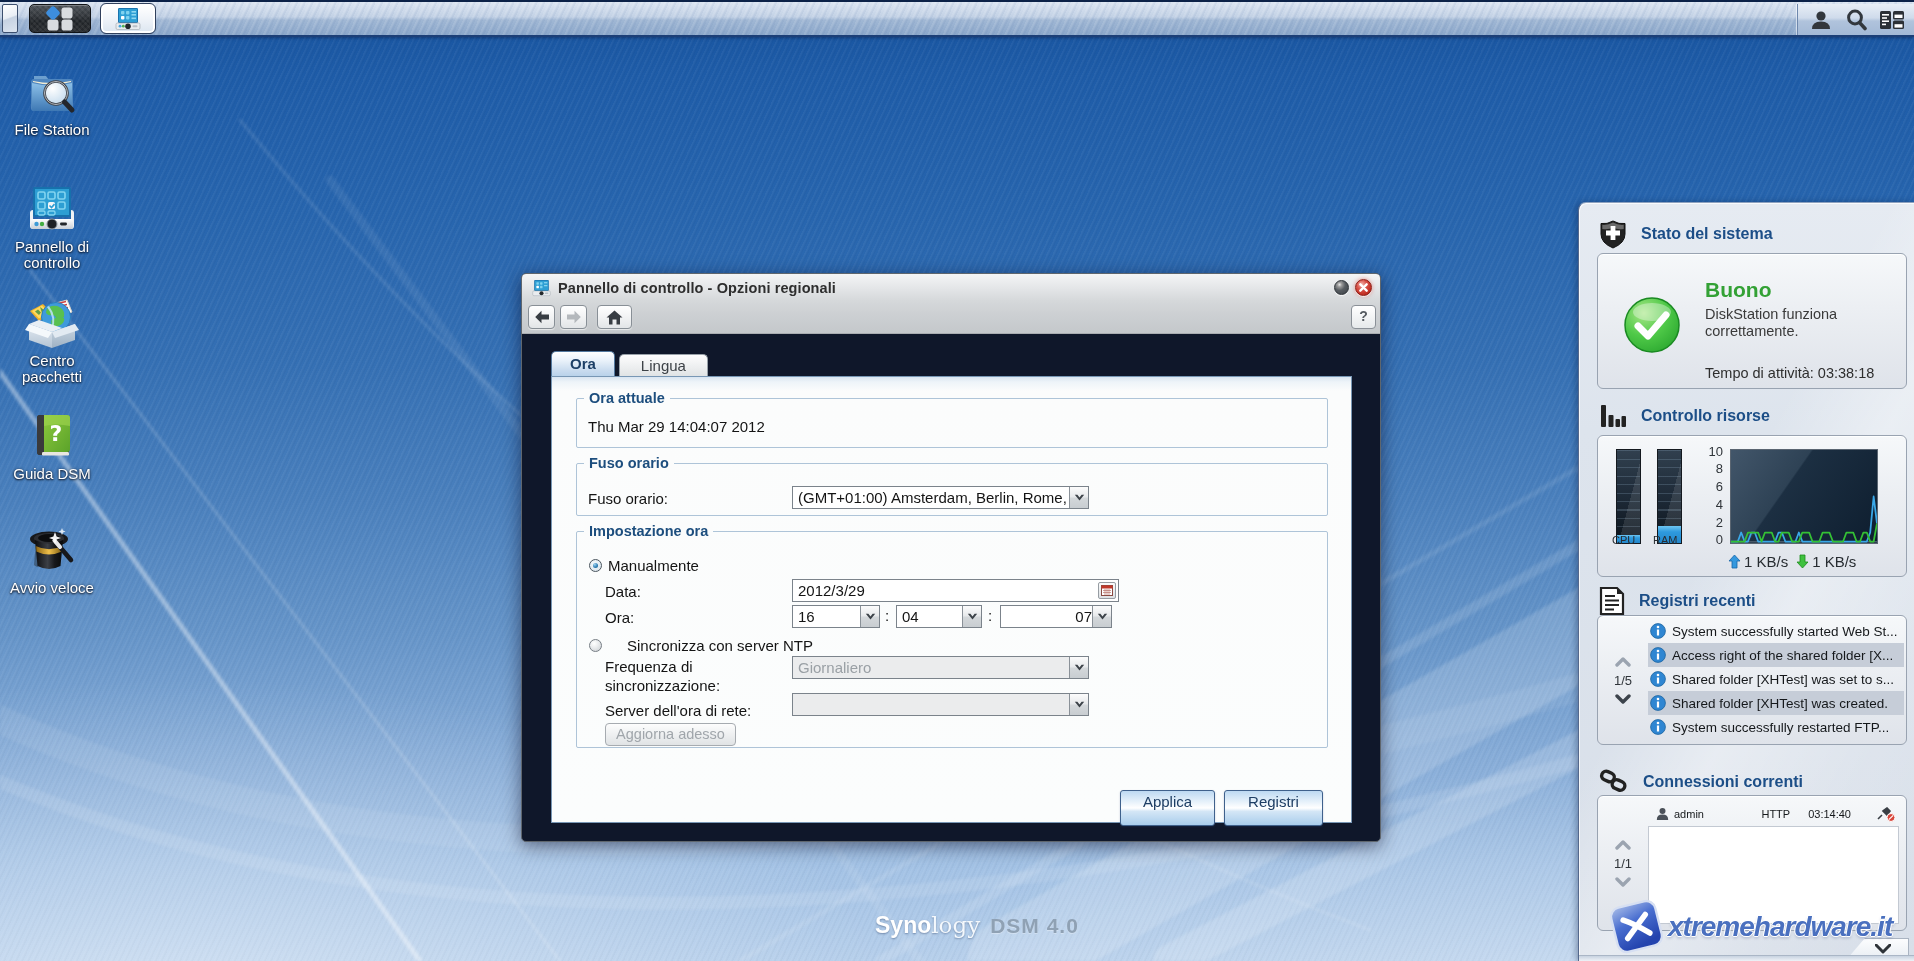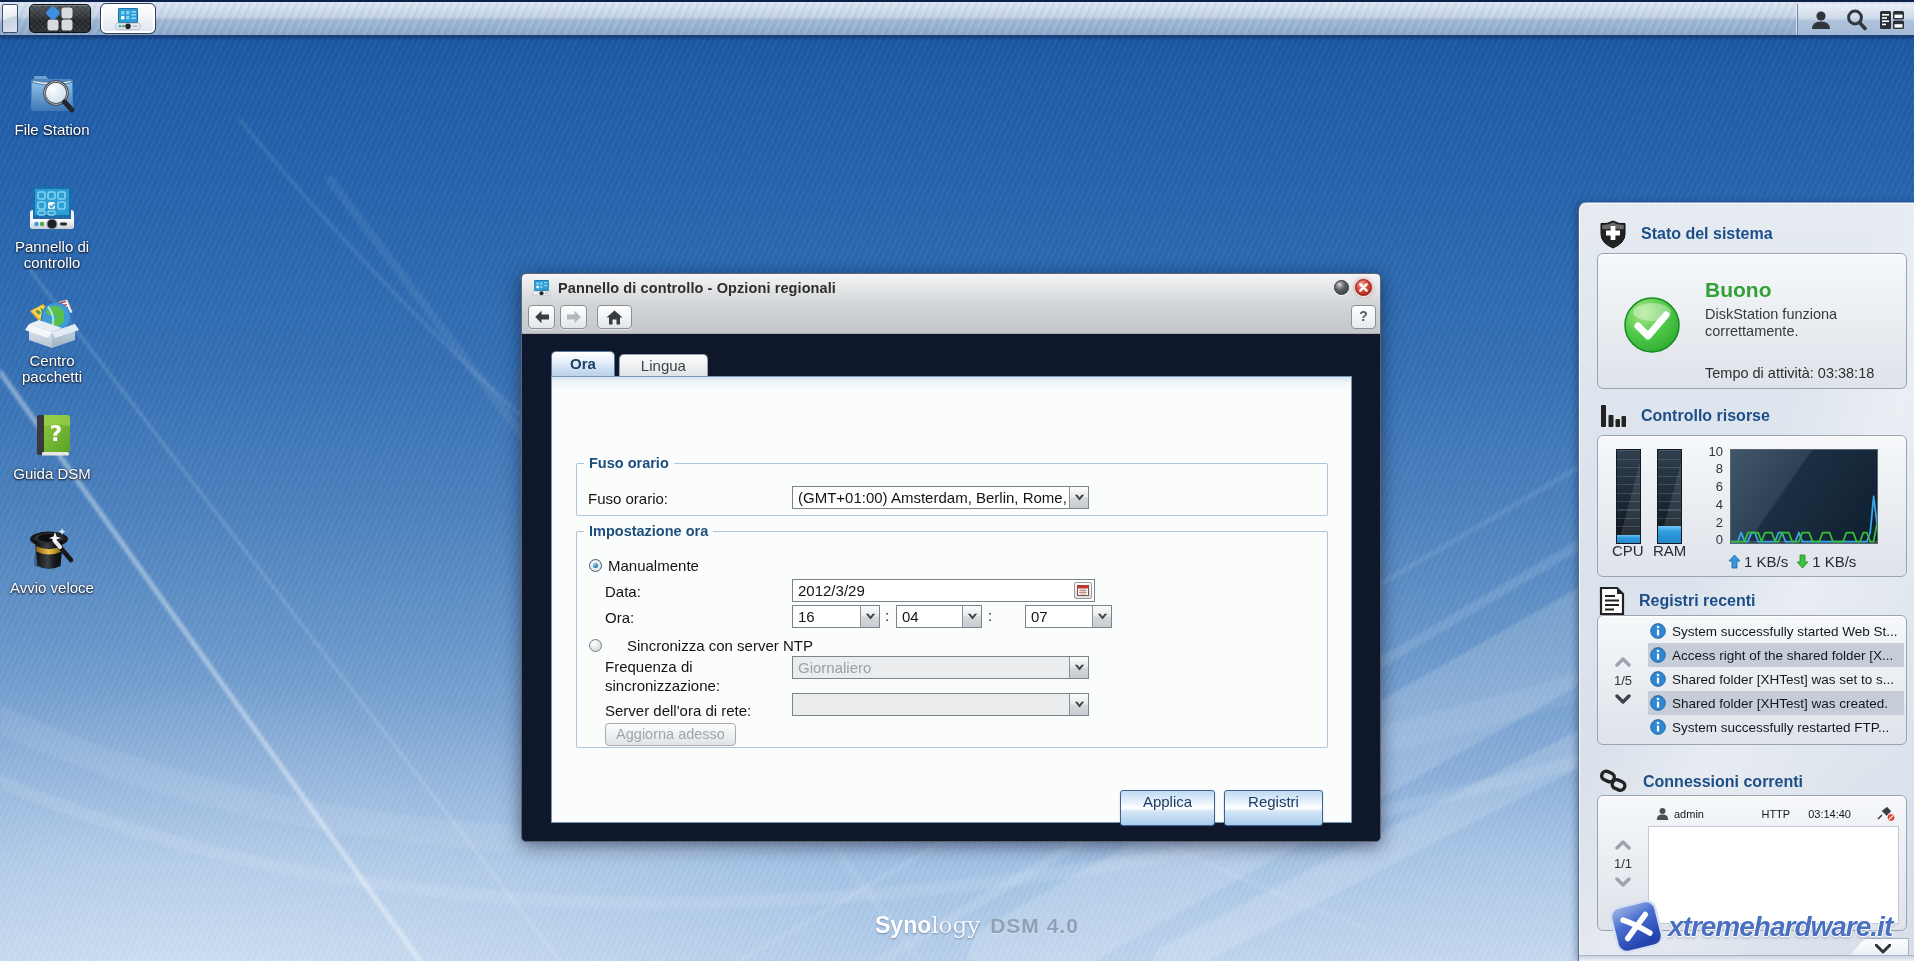--- a/index.html
+++ b/index.html
@@ -220,21 +220,21 @@
 .status-uptime { position:absolute; left:107px; top:111px; font-size:14.5px; color:#2e2e2e; }
 
 #res-box { top:232px; height:142px; }
 .gauge { position:absolute; top:13px; width:25px; height:95px; border:1px solid #14191f;
   background:
     linear-gradient(105deg, rgba(255,255,255,0) 55%, rgba(255,255,255,.10) 55%),
     repeating-linear-gradient(180deg, rgba(160,190,215,.22) 0 1px, rgba(0,0,0,0) 1px 8.5px),
     linear-gradient(180deg,#31404f 0%,#1c2835 55%,#0d151d 100%);
   }
 .gauge .fill { position:absolute; left:0; bottom:0; width:100%; background:linear-gradient(180deg,#6ec6f2 0%,#2e9ade 35%,#2387cb 100%); }
-.gauge-lbl { position:absolute; top:106px; font-size:15px; color:#272c31; }
+.gauge-lbl { position:absolute; top:98px; font-size:11px; color:#272c31; }
 #graph { position:absolute; left:132px; top:13px; width:148px; height:95px; border:1px solid #5a6571;
   background:linear-gradient(125deg,#42566a 0%,#2e4255 38%,#1c2f42 39%,#0e1e2f 100%); }
 .axis-lbl { position:absolute; font-size:13px; color:#30353a; text-align:right; width:20px; }
 .legend { position:absolute; left:130px; top:117px; display:flex; align-items:center; font-size:15px; color:#272c31; }
 
 #log-box { top:412px; height:130px; }
 .pager { position:absolute; left:0; top:0; width:50px; height:100%; display:flex; flex-direction:column; align-items:center; justify-content:center; }
 .pager .pg { font-size:13px; color:#30353a; margin:6px 0; }
 .log-rows { position:absolute; left:50px; top:3px; right:2px; }
 .log-row { height:24px; display:flex; align-items:center; font-size:13.5px; color:#15181b; white-space:nowrap; overflow:hidden; }
@@ -517,38 +517,42 @@
       </svg>
     </div>
     <div class="help-btn">?</div>
   </div>
   <div class="win-body">
     <div class="tabs">
       <div class="tab active">Ora</div>
       <div class="tab">Lingua</div>
     </div>
     <div class="content-box">
+      <div class="fs" id="fs-curtime">
+        <div class="legend">Ora attuale</div>
+        <div class="val">Thu Mar 29 14:04:07 2012</div>
+      </div>
       <div class="fs" id="fs-tz">
         <div class="legend">Fuso orario</div>
         <div class="flabel">Fuso orario:</div>
         <div class="sel abs" style="left:215px; top:22px; width:297px;">
           <div class="sv">(GMT+01:00) Amsterdam, Berlin, Rome, Stoc</div>
           <div class="sbtn">
             <svg width="11" height="8" viewBox="0 0 11 8">
                 <path d="M 0.8 0.8 L 5.5 6.6 L 10.2 0.8 L 7.6 0.8 L 5.5 3.6 L 3.4 0.8 Z" fill="#3c4248"></path>
               </svg>
           </div>
         </div>
       </div>
       <div class="fs" id="fs-set">
         <div class="legend">Impostazione ora</div>
         <div class="radio on abs" style="left:12px; top:27px;"></div>
         <div class="flabel abs" style="left:31px; top:25px;">Manualmente</div>
         <div class="flabel abs" style="left:28px; top:51px;">Data:</div>
-        <div class="txt abs" style="left:215px; top:47px; width:303px;">
+        <div class="txt abs" style="left:215px; top:47px; width:327px;">
           <span>2012/3/29</span>
           <div class="cal-btn">
             <svg width="12" height="11" viewBox="0 0 12 11">
               <rect x="0.5" y="0.5" width="11" height="10" fill="#fff" stroke="#8a4a42" stroke-width="1"></rect>
               <rect x="0.5" y="0.5" width="11" height="3" fill="#c0392b"></rect>
               <path d="M 2 5.5 h 8 M 2 7.5 h 8 M 4 4 v 6 M 6 4 v 6 M 8 4 v 6" stroke="#b9746c" stroke-width="0.7"></path>
             </svg>
           </div>
         </div>
         <div class="flabel abs" style="left:28px; top:77px;">Ora:</div>
@@ -563,21 +567,21 @@
         <div class="flabel abs" style="left:308px; top:75px;">:</div>
         <div class="sel abs" style="left:319px; top:73px; width:86px;">
           <div class="sv">04</div>
           <div class="sbtn">
             <svg width="11" height="8" viewBox="0 0 11 8">
                 <path d="M 0.8 0.8 L 5.5 6.6 L 10.2 0.8 L 7.6 0.8 L 5.5 3.6 L 3.4 0.8 Z" fill="#3c4248"></path>
               </svg>
           </div>
         </div>
         <div class="flabel abs" style="left:411px; top:75px;">:</div>
-        <div class="sel abs" style="left:448px; top:73px; width:87px;">
+        <div class="sel abs" style="left:423px; top:73px; width:112px;text-align:right;">
           <div class="sv">07</div>
           <div class="sbtn">
             <svg width="11" height="8" viewBox="0 0 11 8">
                 <path d="M 0.8 0.8 L 5.5 6.6 L 10.2 0.8 L 7.6 0.8 L 5.5 3.6 L 3.4 0.8 Z" fill="#3c4248"></path>
               </svg>
           </div>
         </div>
         <div class="radio abs" style="left:12px; top:107px;"></div>
         <div class="flabel abs" style="left:31px; top:105px;margin-left:19px;">Sincronizza con server NTP</div>
         <div class="flabel abs" style="left:28px; top:125px; white-space:pre-line; line-height:19px;">Frequenza di

